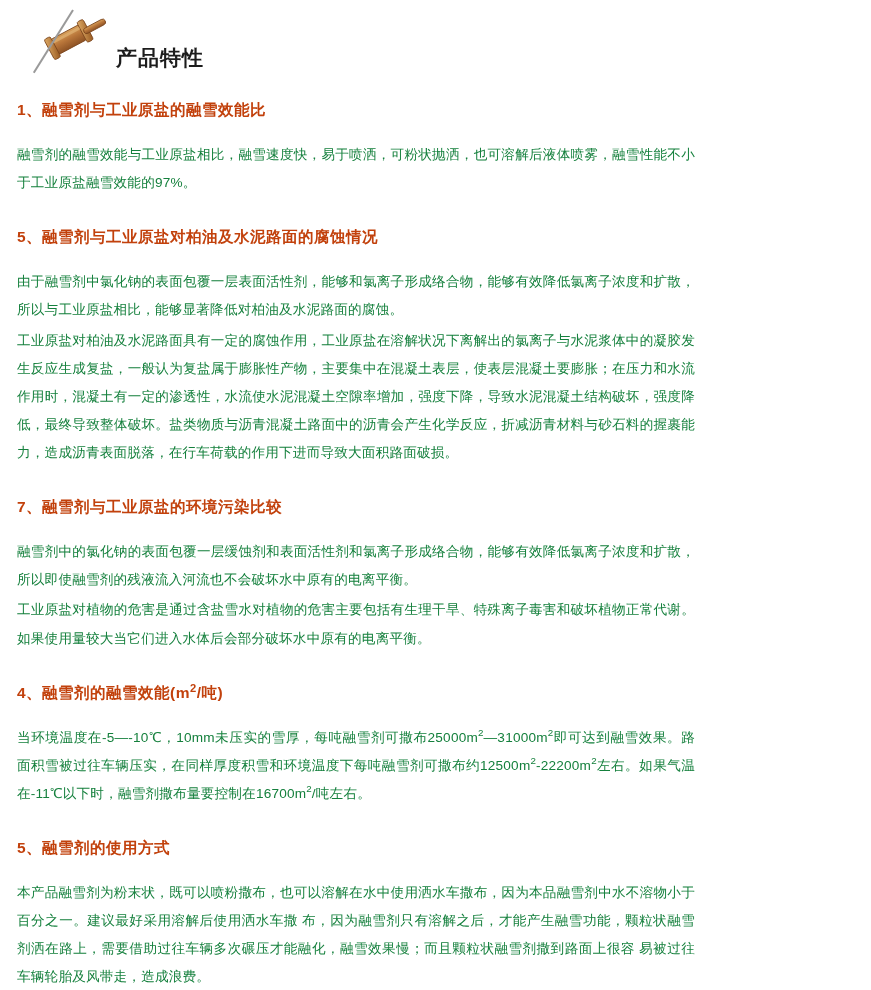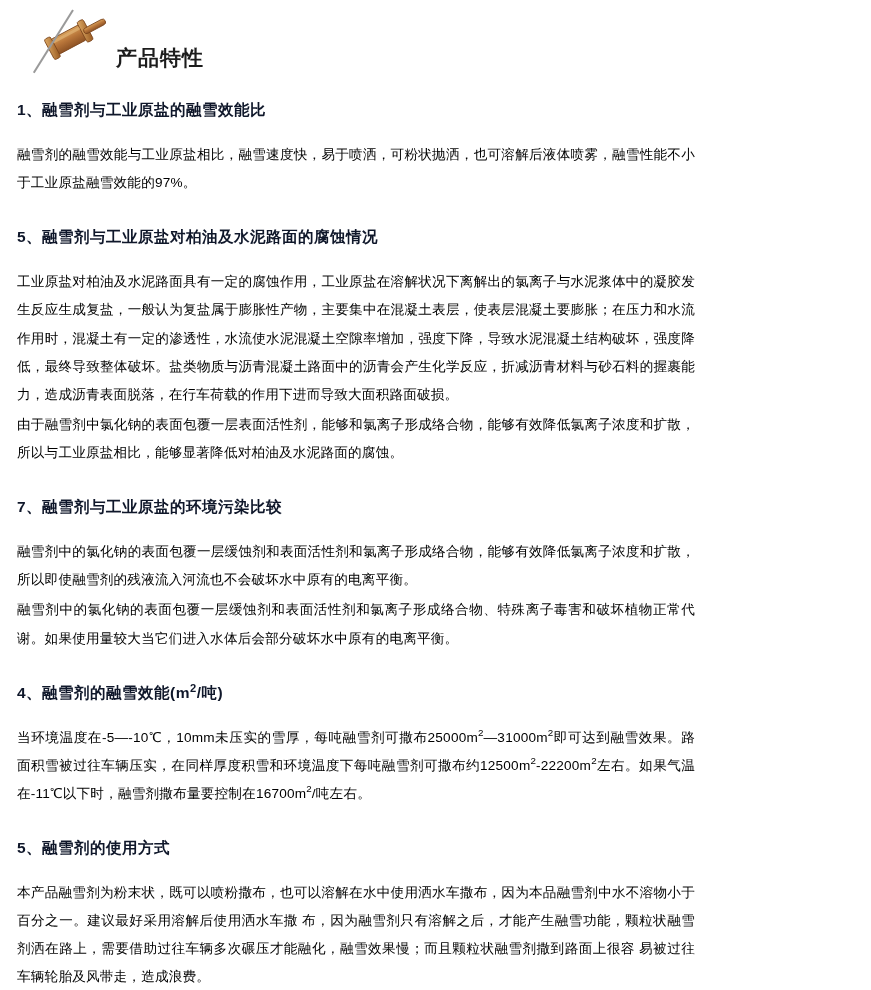--- a/index.html
+++ b/index.html
@@ -54,32 +54,32 @@
     color: #1c1c1c;
   }
 
   
   .content {
     margin: 0 3px 0 1px;
   }
   h2.sec-title {
     font-size: 15.5px;
     font-weight: bold;
-    color: #0f172a;
+    color: #c2410c;
     margin: 0 0 18px 0;
     letter-spacing: 0.5px;
   }
   .sec {
     margin-bottom: 30px;
   }
   .sec:last-child { margin-bottom: 13px; }
   p.para {
     font-size: 13.6px;
     line-height: 2.07;
-    color: #000000;
+    color: #15803d;
     margin: 0 0 2px 0;
     text-align: justify;
     text-justify: inter-ideograph;
     letter-spacing: 0.2px;
   }
   p.para:last-child { margin-bottom: 0; }
   sup {
     font-size: 0.72em;
     vertical-align: super;
     line-height: 0;
@@ -122,28 +122,28 @@
 
   <div class="content">
 
     <section class="sec sec-1">
       <h2 class="sec-title">1、融雪剂与工业原盐的融雪效能比</h2>
       <p class="para">融雪剂的融雪效能与工业原盐相比，融雪速度快，易于喷洒，可粉状抛洒，也可溶解后液体喷雾，融雪性能不小于工业原盐融雪效能的97%。</p>
     </section>
 
     <section class="sec sec-2">
       <h2 class="sec-title">5、融雪剂与工业原盐对柏油及水泥路面的腐蚀情况</h2>
+      <p class="para">由于融雪剂中氯化钠的表面包覆一层表面活性剂，能够和氯离子形成络合物，能够有效降低氯离子浓度和扩散，所以与工业原盐相比，能够显著降低对柏油及水泥路面的腐蚀。</p>
       <p class="para">工业原盐对柏油及水泥路面具有一定的腐蚀作用，工业原盐在溶解状况下离解出的氯离子与水泥浆体中的凝胶发生反应生成复盐，一般认为复盐属于膨胀性产物，主要集中在混凝土表层，使表层混凝土要膨胀；在压力和水流作用时，混凝土有一定的渗透性，水流使水泥混凝土空隙率增加，强度下降，导致水泥混凝土结构破坏，强度降低，最终导致整体破坏。盐类物质与沥青混凝土路面中的沥青会产生化学反应，折减沥青材料与砂石料的握裹能力，造成沥青表面脱落，在行车荷载的作用下进而导致大面积路面破损。</p>
-      <p class="para">由于融雪剂中氯化钠的表面包覆一层表面活性剂，能够和氯离子形成络合物，能够有效降低氯离子浓度和扩散，所以与工业原盐相比，能够显著降低对柏油及水泥路面的腐蚀。</p>
     </section>
 
     <section class="sec sec-3">
       <h2 class="sec-title">7、融雪剂与工业原盐的环境污染比较</h2>
       <p class="para">融雪剂中的氯化钠的表面包覆一层缓蚀剂和表面活性剂和氯离子形成络合物，能够有效降低氯离子浓度和扩散，所以即使融雪剂的残液流入河流也不会破坏水中原有的电离平衡。</p>
-      <p class="para">融雪剂中的氯化钠的表面包覆一层缓蚀剂和表面活性剂和氯离子形成络合物、特殊离子毒害和破坏植物正常代谢。如果使用量较大当它们进入水体后会部分破坏水中原有的电离平衡。</p>
+      <p class="para">工业原盐对植物的危害是通过含盐雪水对植物的危害主要包括有生理干旱、特殊离子毒害和破坏植物正常代谢。如果使用量较大当它们进入水体后会部分破坏水中原有的电离平衡。</p>
     </section>
 
     <section class="sec sec-4">
       <h2 class="sec-title"><span>4、融雪剂的融雪效能(m</span><sup>2</sup><span>/吨)</span></h2>
       <p class="para"><span>当环境温度在-5—-10℃，10mm未压实的雪厚，每吨融雪剂可撒布25000m</span><sup>2</sup><span>—31000m</span><sup>2</sup><span>即可达到融雪效果。路面积雪被过往车辆压实，在同样厚度积雪和环境温度下每吨融雪剂可撒布约12500m</span><sup>2</sup><span>-22200m</span><sup>2</sup><span>左右。如果气温在-11℃以下时，融雪剂撒布量要控制在16700m</span><sup>2</sup><span>/吨左右。</span></p>
     </section>
 
     <section class="sec sec-5">
       <h2 class="sec-title">5、融雪剂的使用方式</h2>
       <p class="para">本产品融雪剂为粉末状，既可以喷粉撒布，也可以溶解在水中使用洒水车撒布，因为本品融雪剂中水不溶物小于百分之一。建议最好采用溶解后使用洒水车撒 布，因为融雪剂只有溶解之后，才能产生融雪功能，颗粒状融雪剂洒在路上，需要借助过往车辆多次碾压才能融化，融雪效果慢；而且颗粒状融雪剂撒到路面上很容 易被过往车辆轮胎及风带走，造成浪费。</p>

